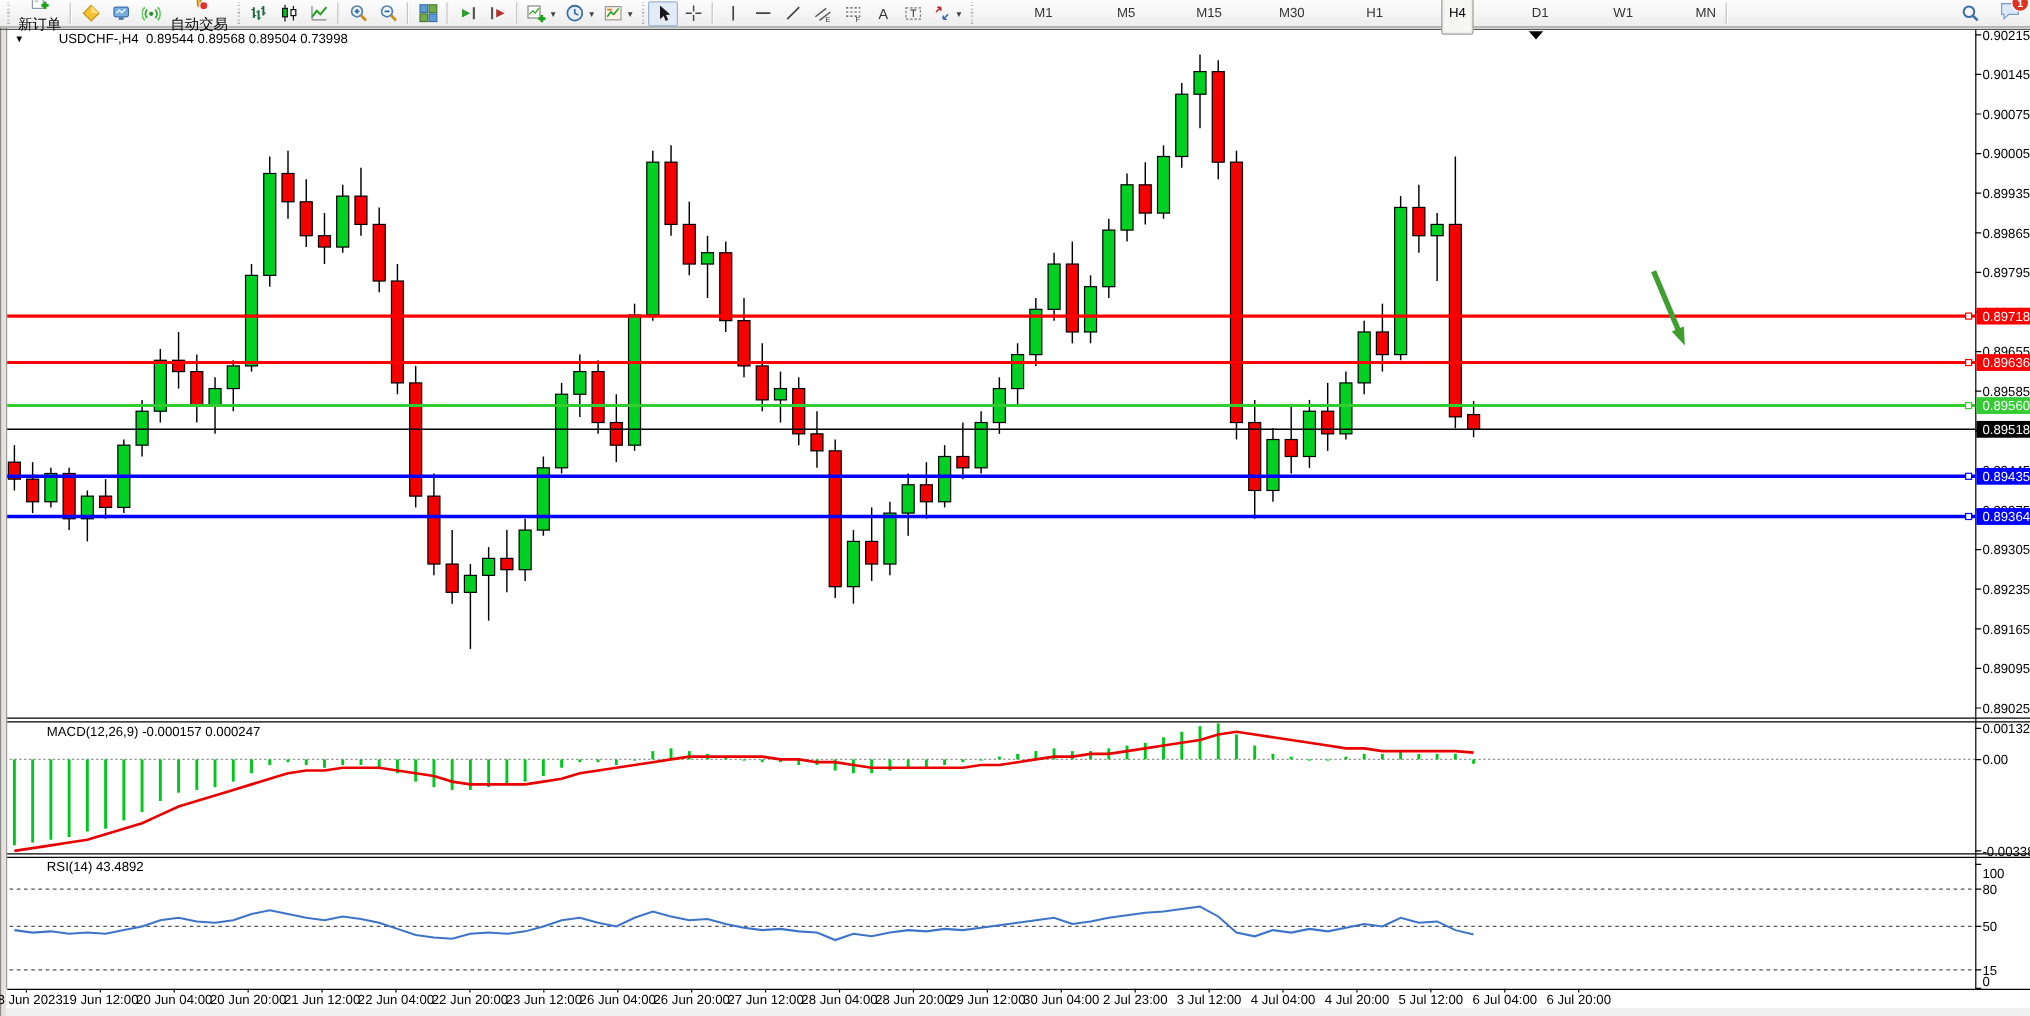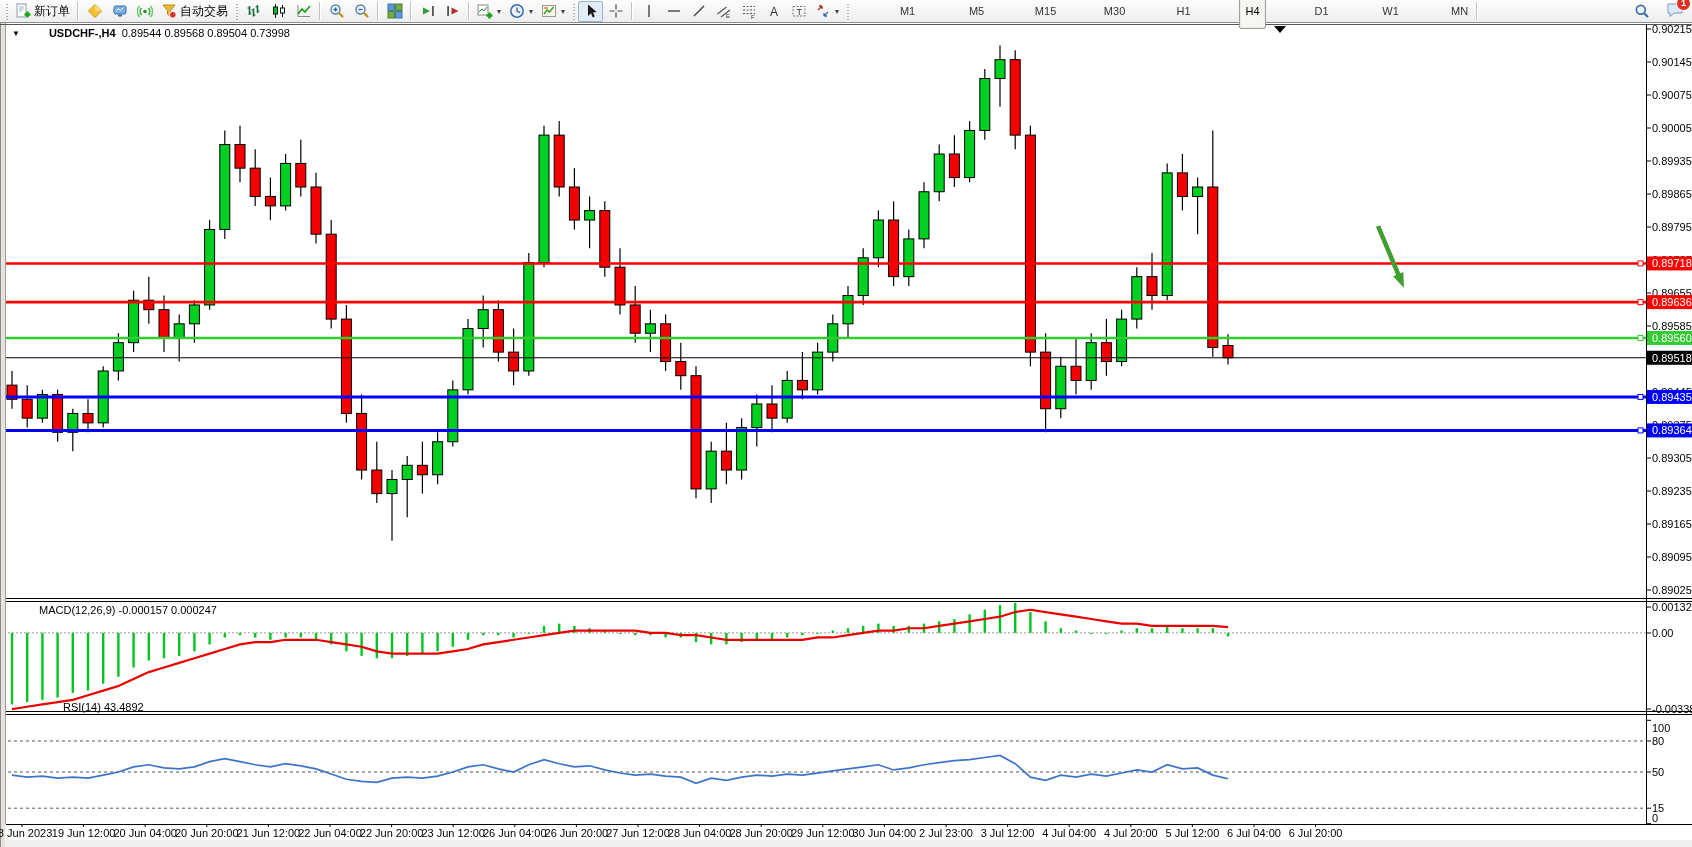--- a/index.html
+++ b/index.html
@@ -5,42 +5,42 @@
   html,body{margin:0;padding:0;background:#f0f0f0;}
   body{width:1692px;height:847px;overflow:hidden;font-family:"Liberation Sans",sans-serif;}
   .app{position:relative;width:1692px;height:847px;background:#fff;}
   
   .toolbar{position:absolute;left:0;top:0;width:1692px;height:23px;
     background:linear-gradient(#fdfdfd,#ededed);border-bottom:1px solid #8c8c8c;
     display:flex;align-items:center;padding-left:2px;box-sizing:border-box;z-index:5;}
   .tb{height:21px;min-width:25px;display:flex;align-items:center;justify-content:center;
     gap:3px;padding:0 3px;border:1px solid transparent;border-radius:2px;box-sizing:border-box;}
   .tb svg{display:block;}
-  .tb.textbtn{font-size:12px;color:#000;white-space:nowrap;}
+  .tb.textbtn{font-size:12px;color:#000;white-space:nowrap;flex-direction:column;}
   .tb.active{background:#e2ecf6;border:1px solid #9ab4cc;}
   .tf{height:35px;width:27px;display:flex;align-items:center;justify-content:center;
     font-size:11px;color:#333;border:1px solid transparent;border-radius:2px;box-sizing:border-box;margin-left:42px;}
   .tf.active{background:#f6f6f2;border:1px solid #a0a0a0;box-shadow:inset 0 0 2px #ccc;color:#000;}
   .sep{width:1px;height:18px;background:#c4c4c4;border-right:1px solid #fff;margin:0 3px;}
   .handle{width:4px;height:18px;margin:0 2px 0 3px;
     background:repeating-linear-gradient(#b3b3b3 0 1px,transparent 1px 3px);
     background-size:2px 100%;background-repeat:repeat-y;background-position:1px 2px;}
   .caret{font-size:8px;color:#444;margin-left:1px;}
   .tb-right{margin-left:auto;display:flex;align-items:center;margin-right:8px;}
   .chatwrap{position:relative;margin-left:12px;}
   .badge{position:absolute;top:-5px;right:-7px;width:13px;height:13px;border-radius:50%;
     background:#e03223;color:#fff;font-size:9px;font-weight:bold;display:flex;
     align-items:center;justify-content:center;border:1px solid #fff;}
   
   .chart-title{position:absolute;left:12px;top:27px;font-size:11px;color:#000;z-index:4;}
-  .chart-title .sym{font-weight:bold;padding-left:24px;}
+  .chart-title .sym{font-weight:normal;padding-left:24px;}
   .tri{display:inline-block;font-size:8px;margin-right:5px;color:#000;transform:translateY(-1px);}
   .panel-label{position:absolute;left:14px;font-size:11px;color:#000;z-index:4;padding-left:25px;}
   #macd-label{top:604px;}
-  #rsi-label{top:701px;margin-left:24px;}
+  #rsi-label{top:717px;}
   svg text{font-family:"Liberation Sans",sans-serif;}
 </style>
 </head>
 <body>
 
 <div class="app">
 
   <div class="toolbar">
     <div class="handle"></div>
 

